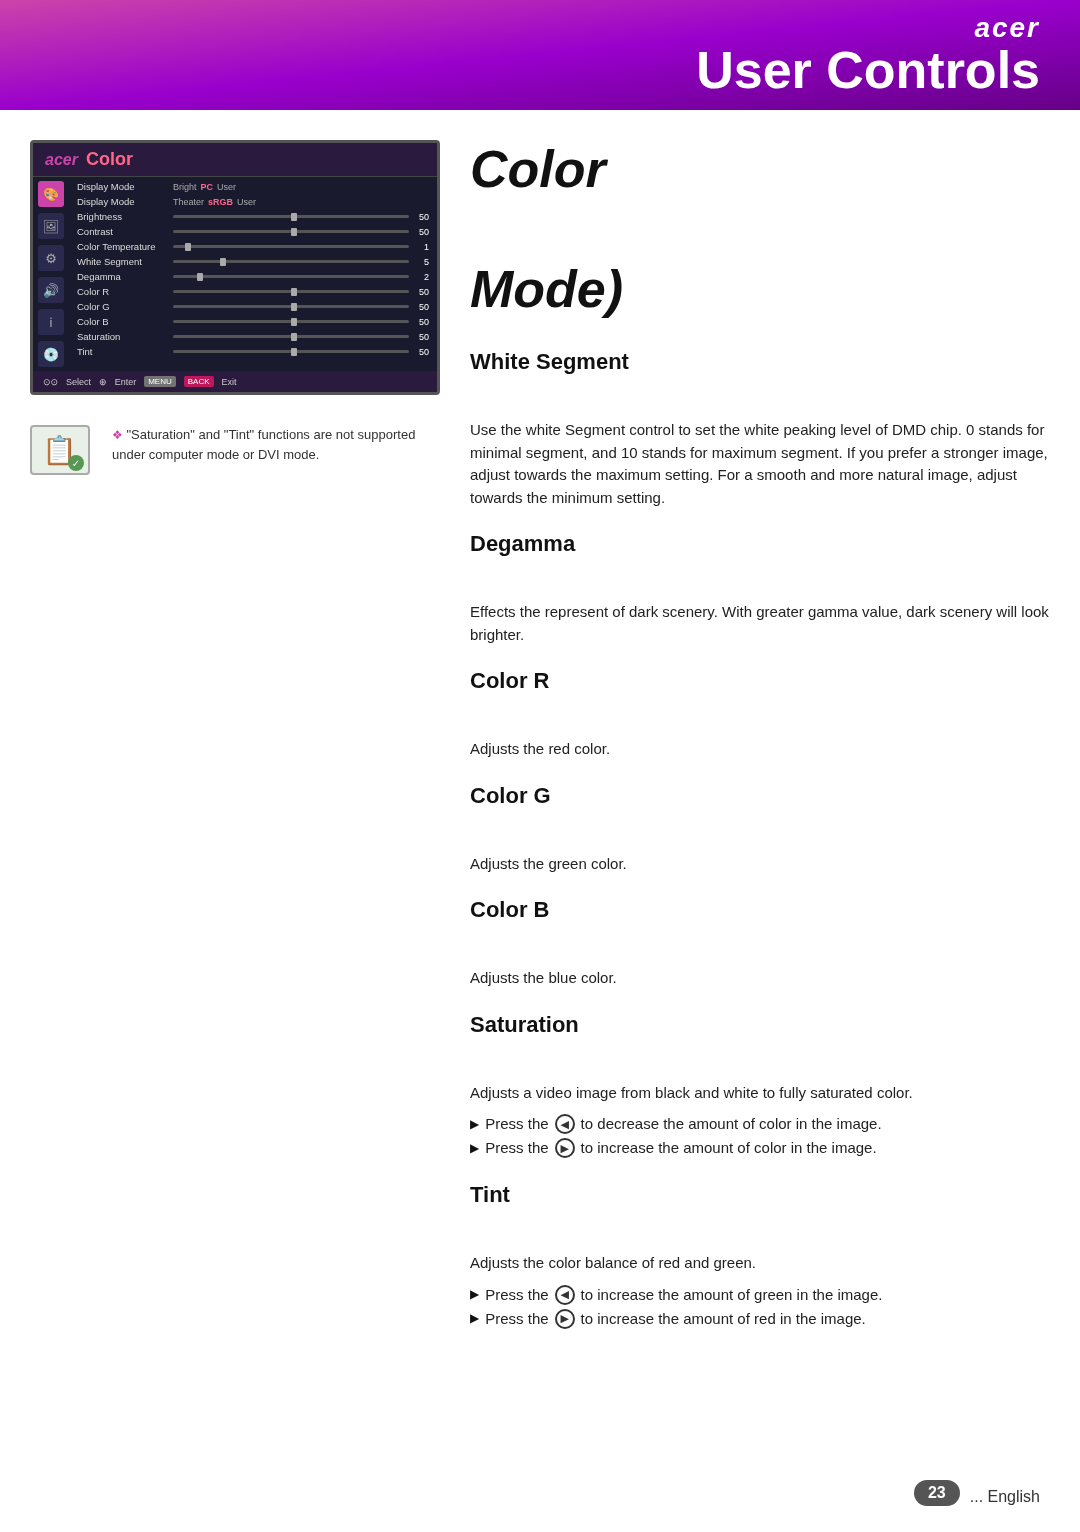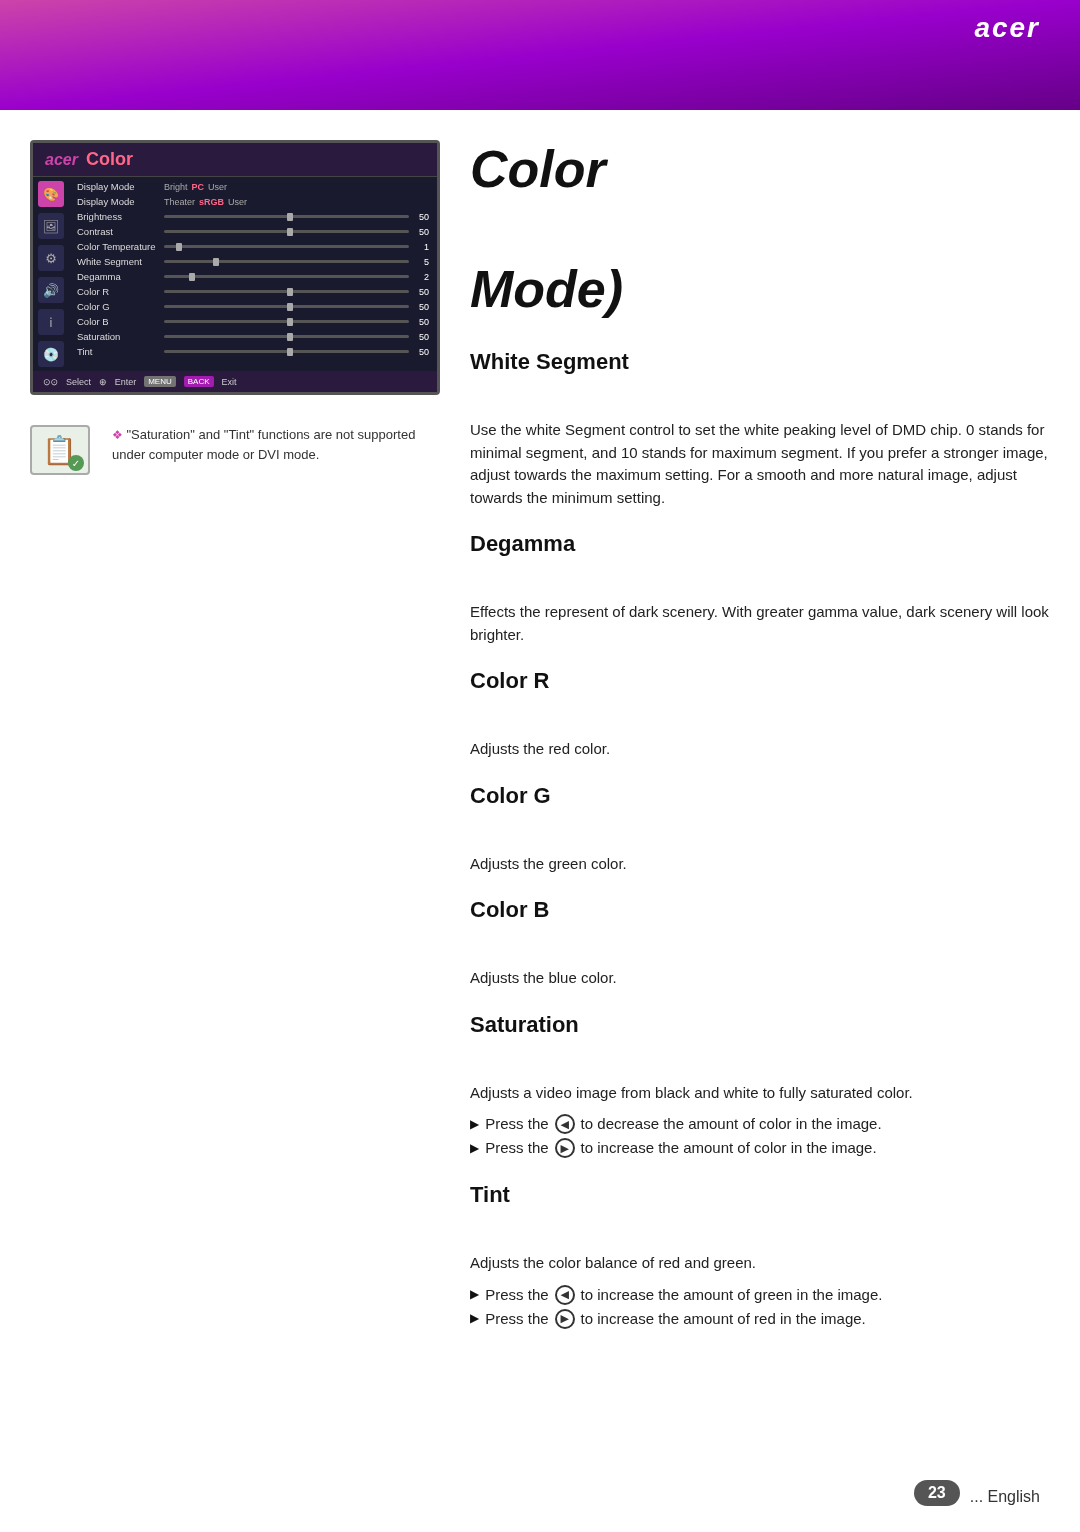--- a/index.html
+++ b/index.html
@@ -110,21 +110,21 @@
 
     .osd-row {
       display: flex;
       align-items: center;
       padding: 2px 0;
       color: #ccc;
       font-size: 10px;
     }
 
     .osd-label {
-      width: 87px;
+      width: 96px;
       color: #ddd;
       font-size: 9.5px;
     }
 
     .osd-value-row {
       display: flex;
       align-items: center;
       gap: 4px;
       flex: 1;
       justify-content: center;
@@ -175,21 +175,21 @@
       clear: both;
     }
     .osd-footer-btn {
       background: #737373;
       color: white;
       border-radius: 2px;
       padding: 1px 4px;
       font-size: 8px;
     }
     .osd-footer-btn.highlight {
-      background: #a21caf;
+      background: #be185d;
     }
 
     .big-title {
       font-size: 52px;
       font-style: italic;
       font-weight: bold;
       line-height: 1.15;
       margin-bottom: 30px;
       color: #111;
     }
@@ -332,20 +332,21 @@
       flex: 1;
     }
   </style>
 </head>
 <body>
 
 <div class="page">
 
   <div class="header">
     <div class="header-acer-logo">acer</div>
+    <div class="header-title">User Controls</div>
   </div>
 
   <div class="main-area">
 
     <div class="left-col">
 
       <div class="osd-screen">
         <div class="osd-header">
           <span class="osd-acer-logo">acer</span>
           <span class="osd-title">Color</span>

